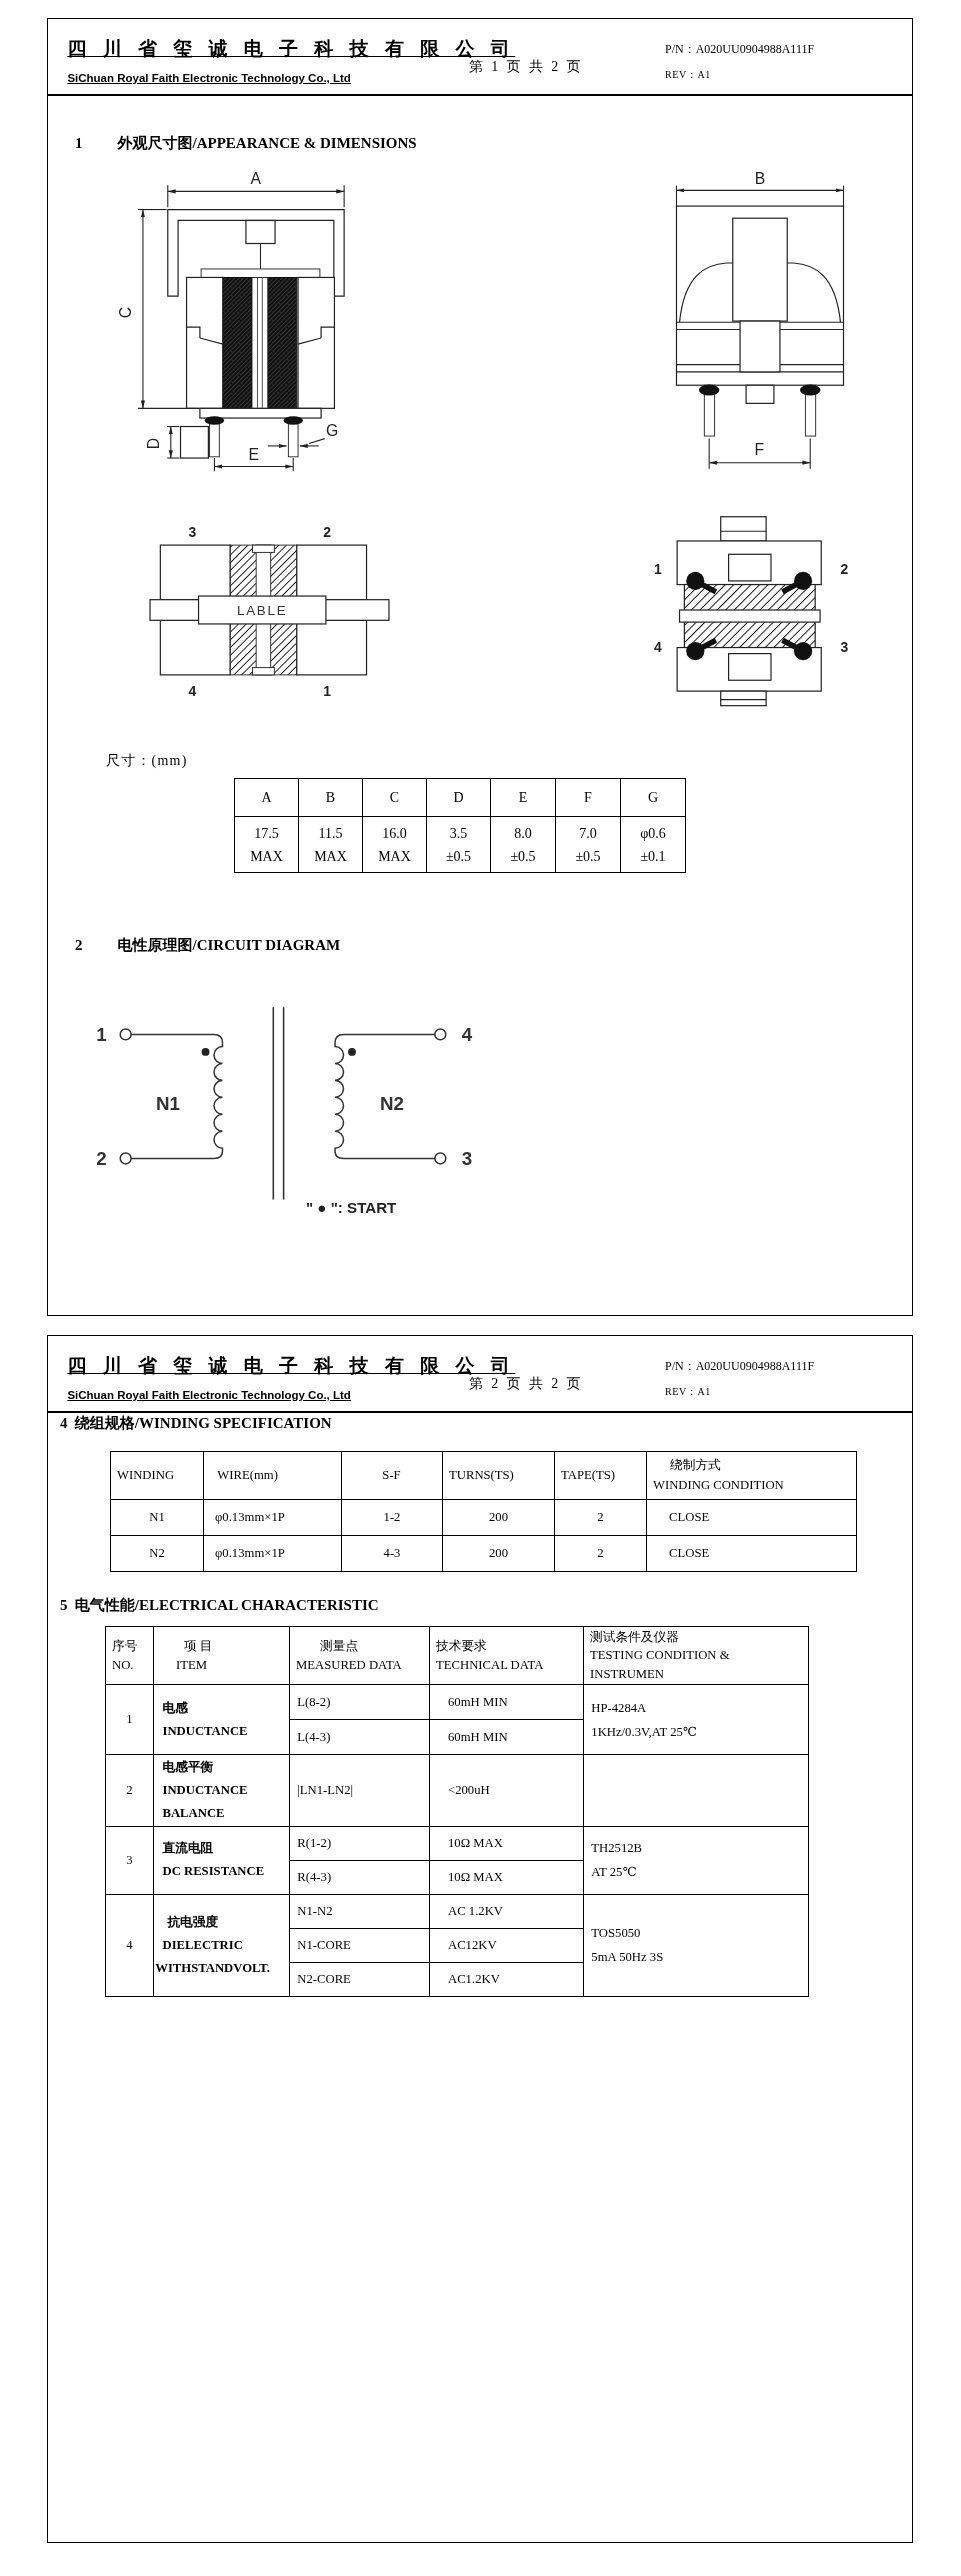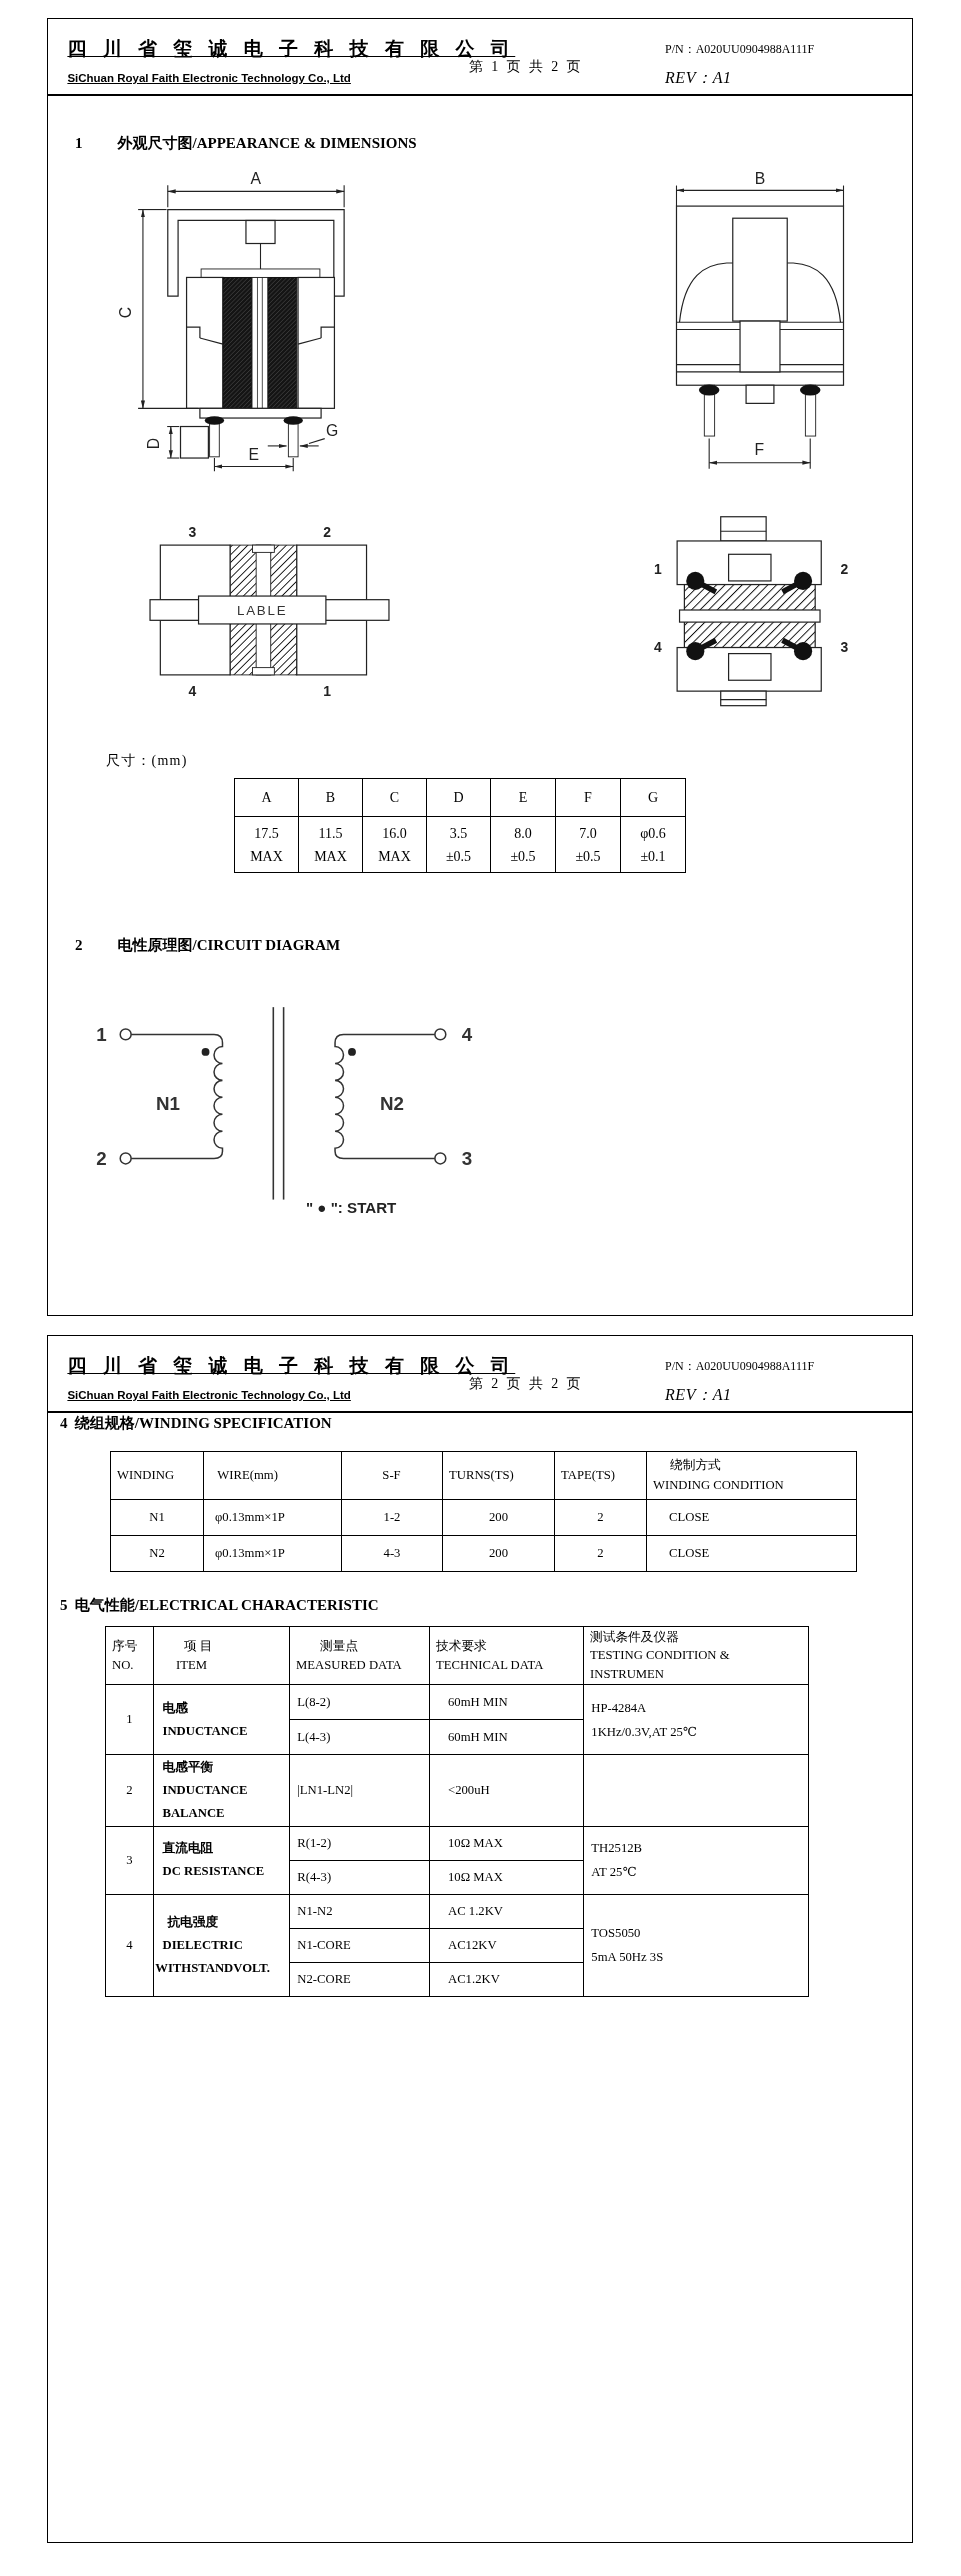--- a/index.html
+++ b/index.html
@@ -9,21 +9,21 @@
   #page1{top:18px;height:1296px;}
   #page2{top:1335px;height:1206px;}
 
   
   .hdr-cn{position:absolute;left:19.4px;top:17px;font-family:"Liberation Sans","DejaVu Sans",sans-serif;
           font-weight:bold;font-size:19px;letter-spacing:5.5px;white-space:nowrap;text-decoration:underline;}
   .hdr-en{position:absolute;left:19.4px;top:53px;font-family:"Liberation Sans","DejaVu Sans",sans-serif;
           font-weight:bold;font-size:11.5px;text-decoration:underline;white-space:nowrap;}
   .hdr-page{position:absolute;left:421px;top:39px;font-size:14px;letter-spacing:2.4px;white-space:nowrap;}
   .hdr-pn{position:absolute;left:617px;top:22px;font-size:12px;white-space:nowrap;}
-  .hdr-rev{position:absolute;left:617px;top:49px;font-size:16px;letter-spacing:0.6px;white-space:nowrap;font-style:italic;}
+  .hdr-rev{position:absolute;left:617px;top:49px;font-size:10px;letter-spacing:0.6px;white-space:nowrap;}
   .hdr-rule{position:absolute;left:0;top:75px;width:100%;height:2.4px;background:#000;}
 
   
   .sec-title{position:absolute;display:flex;align-items:baseline;font-weight:bold;font-size:15px;
              font-family:"Liberation Serif","DejaVu Sans",serif;white-space:nowrap;}
   .gap-wide .num{margin-right:35px;}
   .gap-narrow .num{margin-right:7.3px;}
 
   
   table{border-collapse:collapse;table-layout:fixed;background:#fff;}

